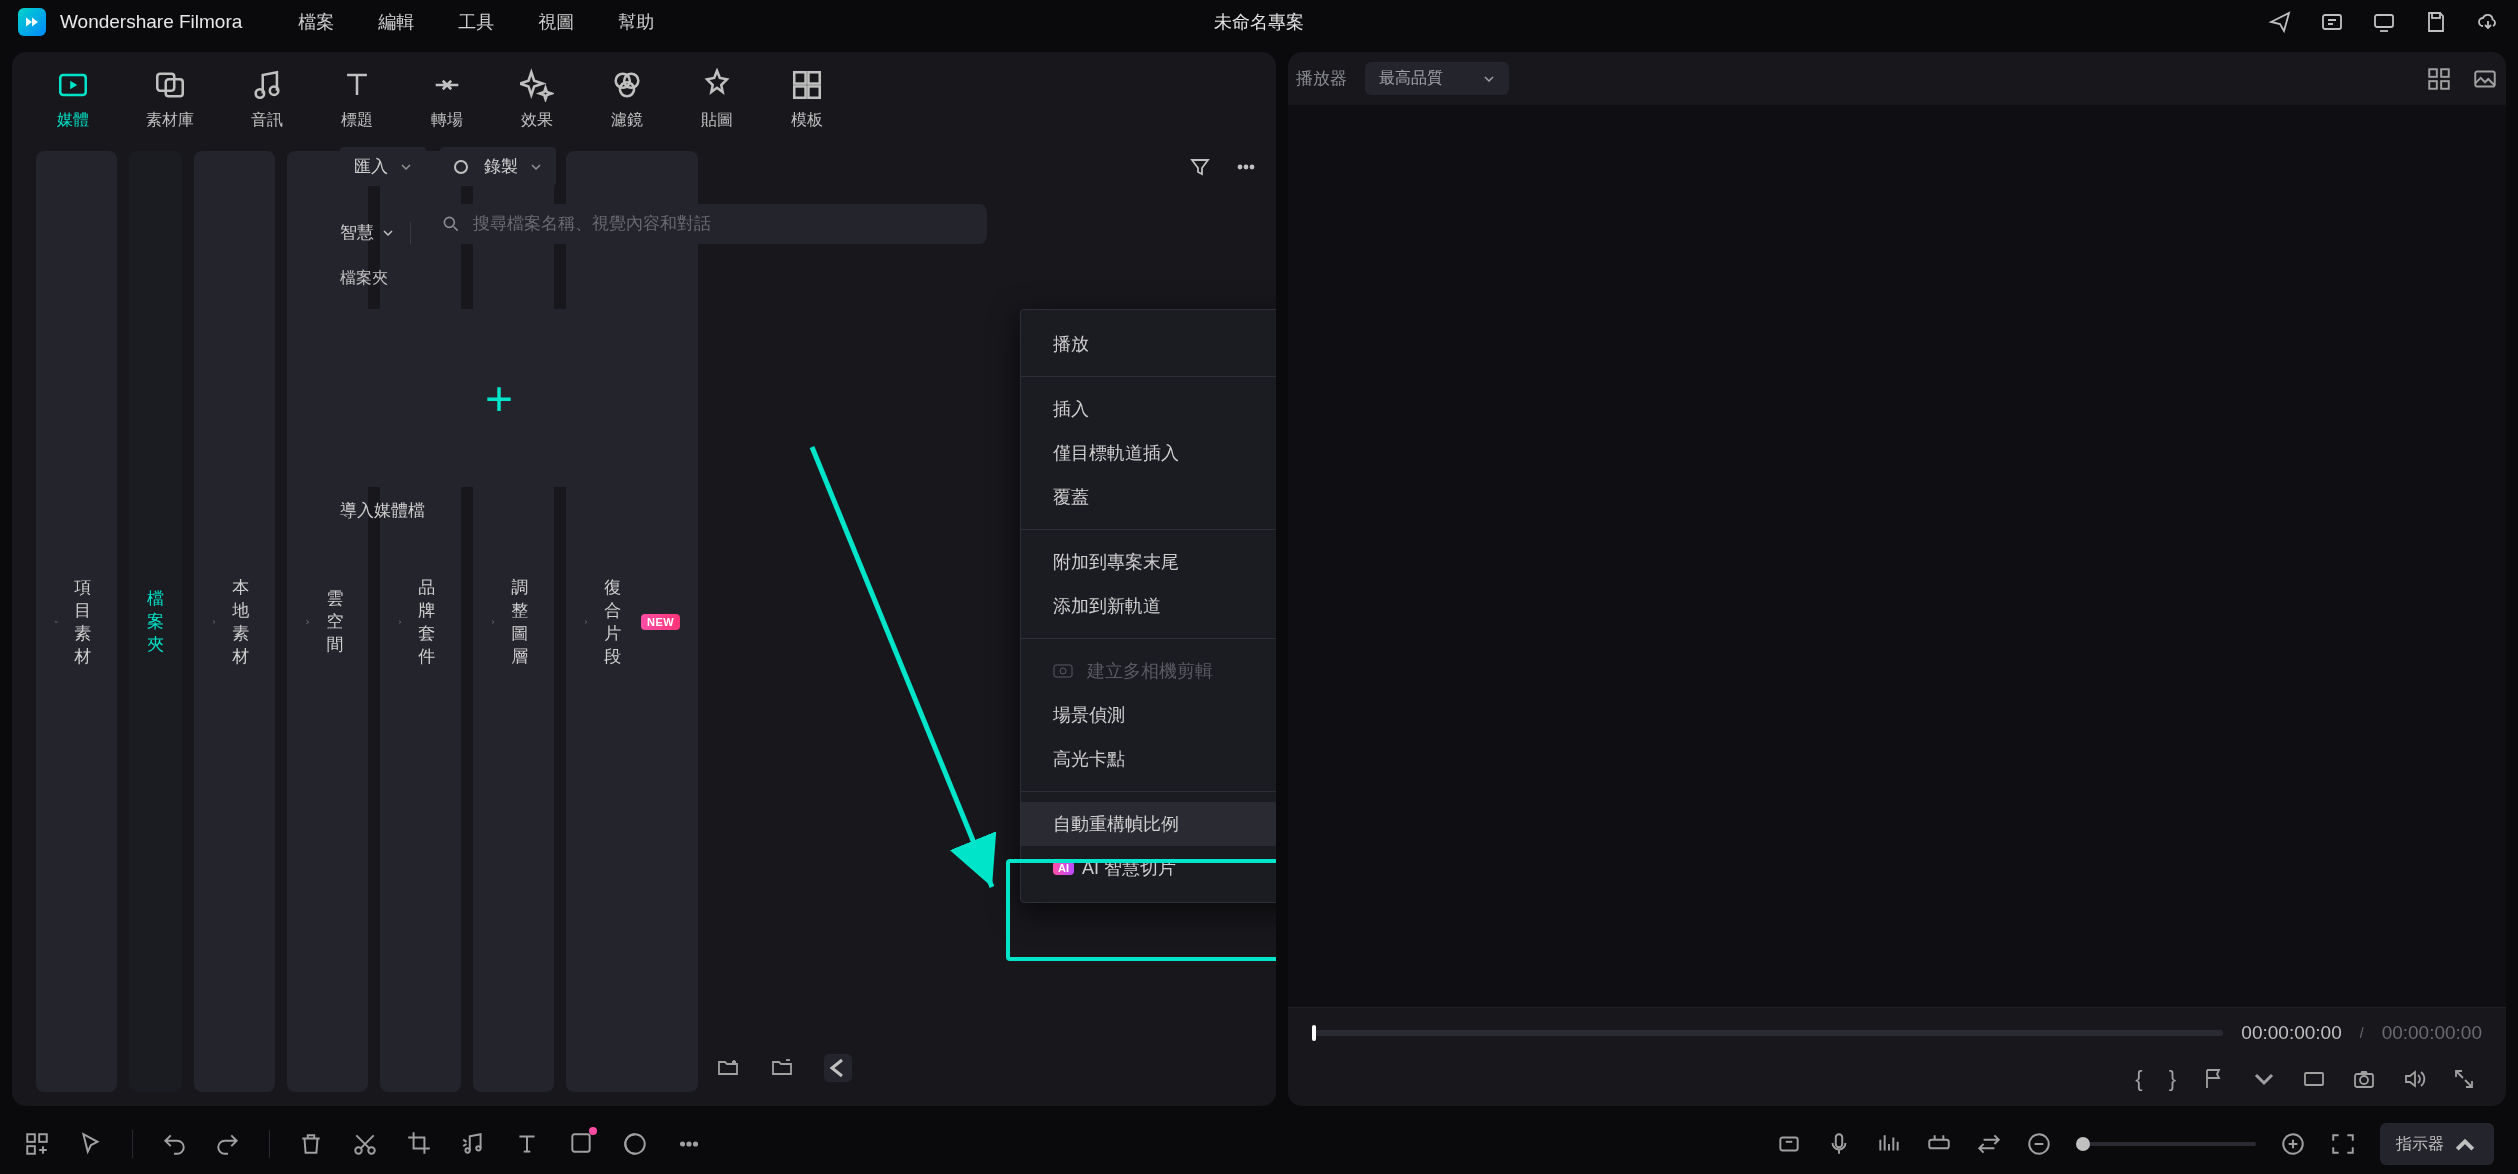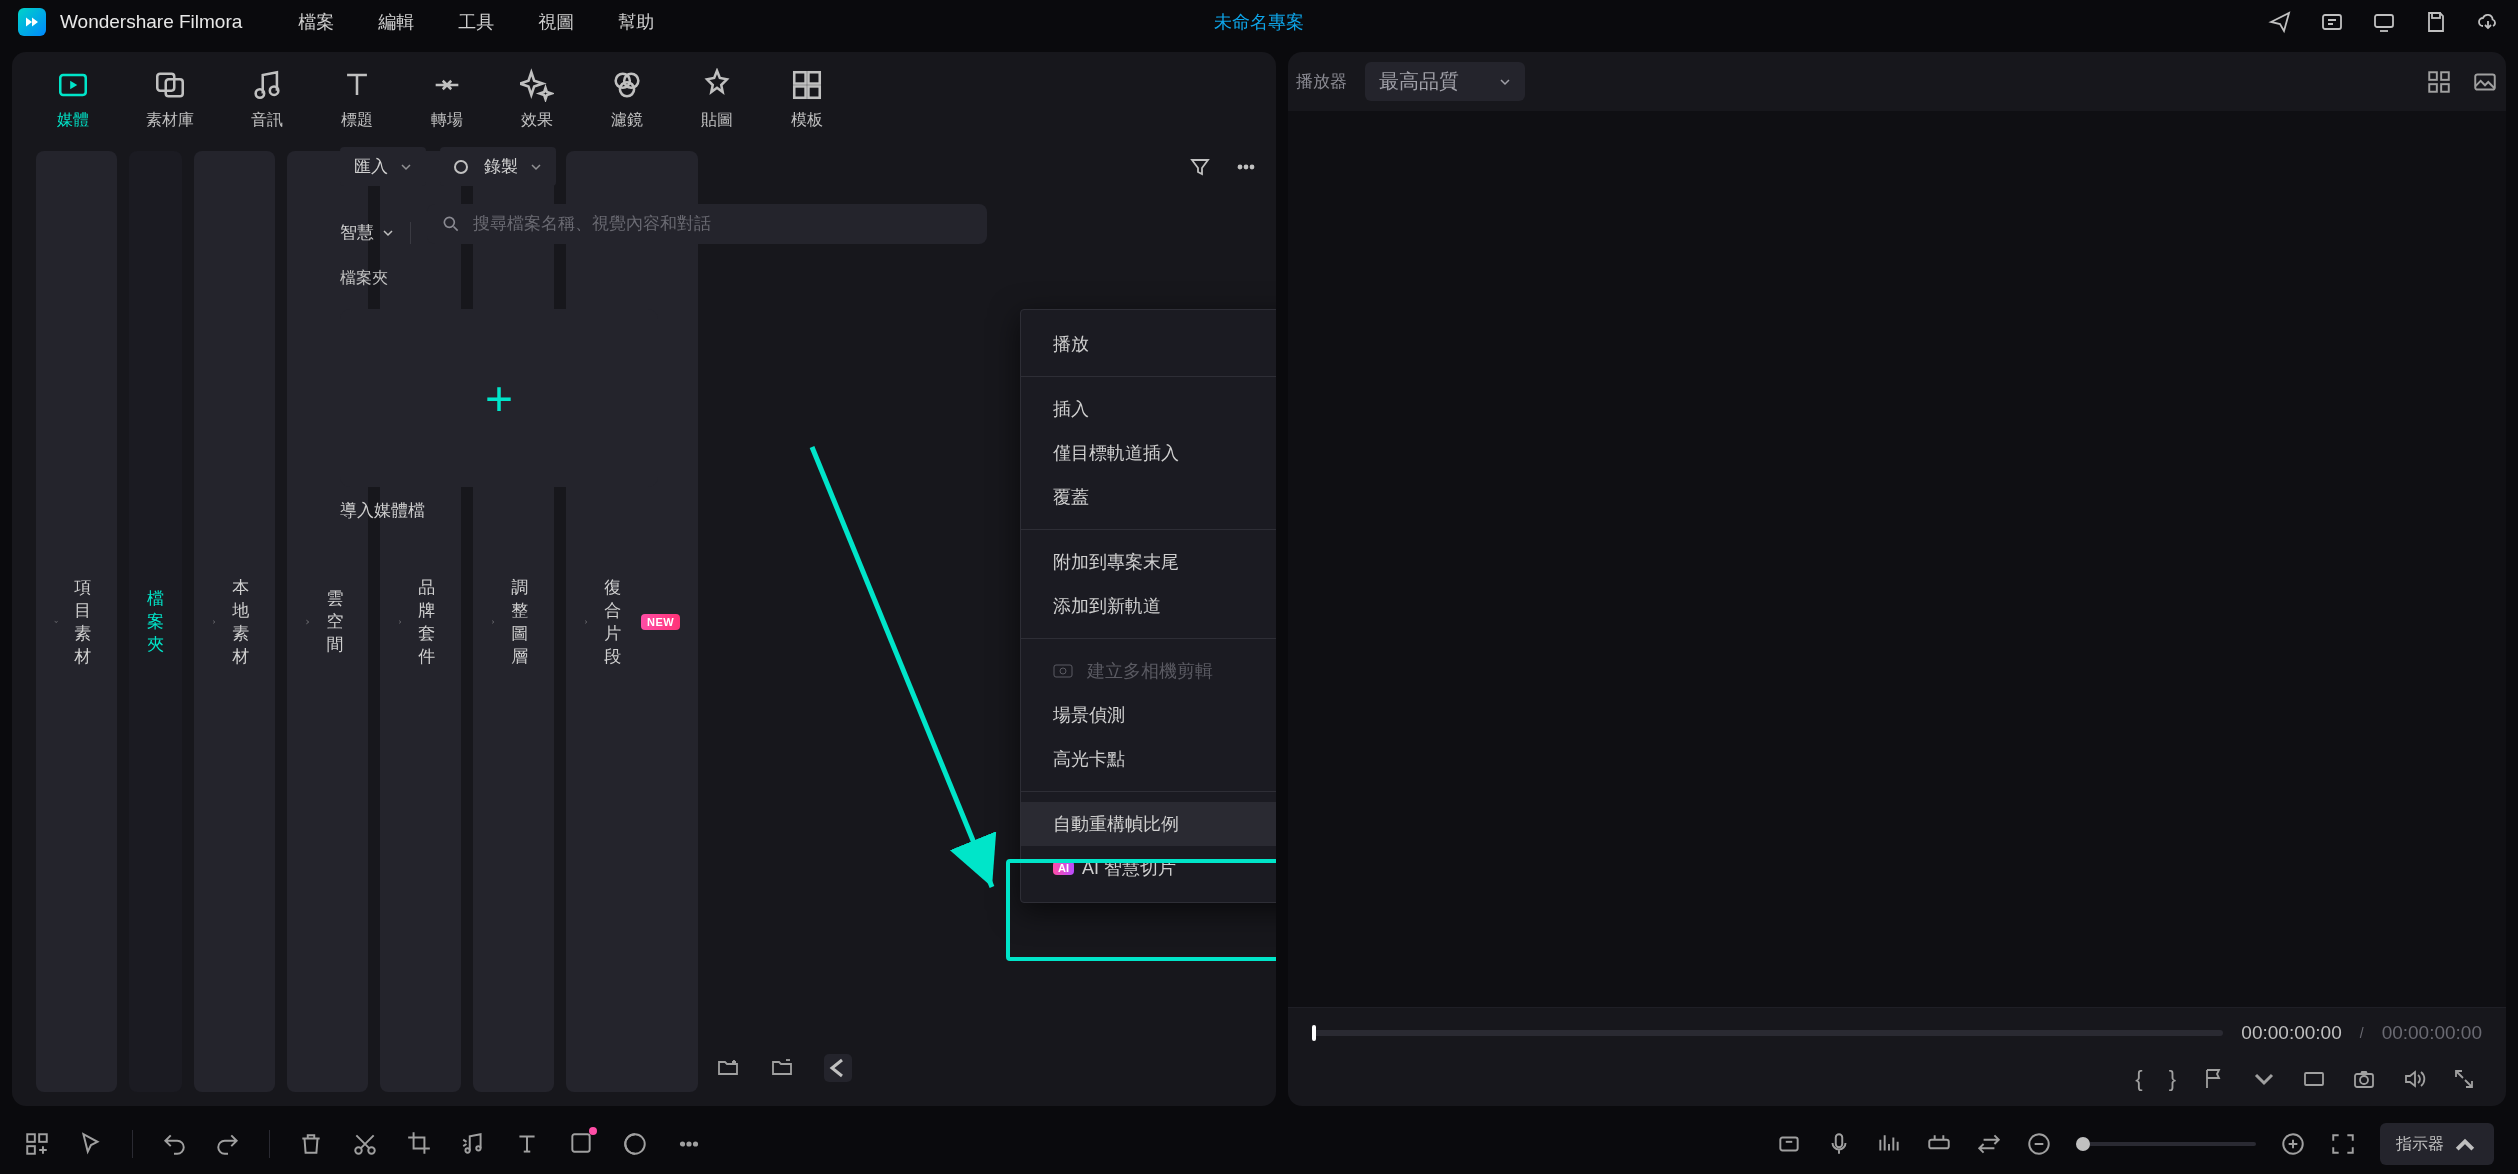--- a/index.html
+++ b/index.html
@@ -24,21 +24,21 @@
   width: 28px; height: 28px;
   background: linear-gradient(135deg, #00d4c8, #0088ff);
   border-radius: 6px;
   display: flex; align-items: center; justify-content: center;
   margin-right: 14px;
 }
 .logo svg { width: 18px; height: 18px; }
 .app-title { color: #e8e8e8; font-size: 19px; font-weight: 500; }
 .menubar { display: flex; gap: 44px; margin-left: 56px; }
 .menu-item { color: #d0d0d0; font-size: 18px; cursor: pointer; }
-.project-name { position: absolute; left: 50%; transform: translateX(-50%); color: #0ea5e9; font-size: 18px; }
+.project-name { position: absolute; left: 50%; transform: translateX(-50%); color: #e5e5e5; font-size: 18px; }
 .title-right { margin-left: auto; display: flex; gap: 28px; align-items: center; }
 .title-right svg { width: 24px; height: 24px; stroke: #c0c0c0; fill: none; stroke-width: 1.8; cursor: pointer; }
 
 .main { display: flex; height: calc(100% - 44px - 60px); }
 .left-panel { width: 1264px; background: #17171c; border-radius: 14px; margin: 8px 0 8px 12px; display: flex; flex-direction: column; overflow: hidden; }
 .right-panel { flex: 1; background: #17171c; border-radius: 14px; margin: 8px 12px 8px 12px; display: flex; flex-direction: column; position: relative; }
 
 .tabs { display: flex; gap: 56px; padding: 16px 44px 6px; }
 .tab { display: flex; flex-direction: column; align-items: center; gap: 8px; cursor: pointer; }
 .tab svg { width: 34px; height: 34px; stroke: #c0c0c0; fill: none; stroke-width: 1.8; }
@@ -136,21 +136,21 @@
   padding: 1px 5px; border-radius: 4px; margin-right: 8px;
 }
 .highlight-box {
   position: absolute; border: 4px solid #00e5c9; border-radius: 4px;
   pointer-events: none; z-index: 55;
 }
 
 
 .preview-top { display: flex; align-items: center; padding: 10px 8px; gap: 18px; }
 .preview-top .lbl { color: #8a8a92; font-size: 17px; }
-.quality-dd { background: #24242c; border-radius: 6px; padding: 6px 14px; color: #a0a0a8; font-size: 20px; display: flex; align-items: center; gap: 40px; cursor: pointer; }
+.quality-dd { background: #24242c; border-radius: 6px; padding: 6px 14px; color: #a0a0a8; font-size: 16px; display: flex; align-items: center; gap: 40px; cursor: pointer; }
 .preview-top-right { margin-left: auto; display: flex; gap: 20px; }
 .preview-top-right svg { width: 26px; height: 26px; stroke: #a0a0a0; fill: none; stroke-width: 1.8; cursor: pointer; }
 .preview-body { flex: 1; background: #0f0f13; }
 .preview-controls { display: flex; align-items: center; padding: 14px 24px; gap: 18px; border-top: 1px solid #1f1f26; }
 .scrubber { flex: 1; height: 6px; background: #2a2a32; border-radius: 3px; position: relative; }
 .scrub-handle { position: absolute; left: 0; top: -5px; width: 4px; height: 16px; background: #fff; border-radius: 2px; }
 .timecode { color: #c0c0c0; font-size: 19px; font-variant-numeric: tabular-nums; }
 .tc-sep { color: #6a6a72; }
 .tc-dim { color: #6a6a72; }
 .preview-row2 { display: flex; justify-content: flex-end; gap: 26px; padding: 8px 30px 14px; align-items: center; }

